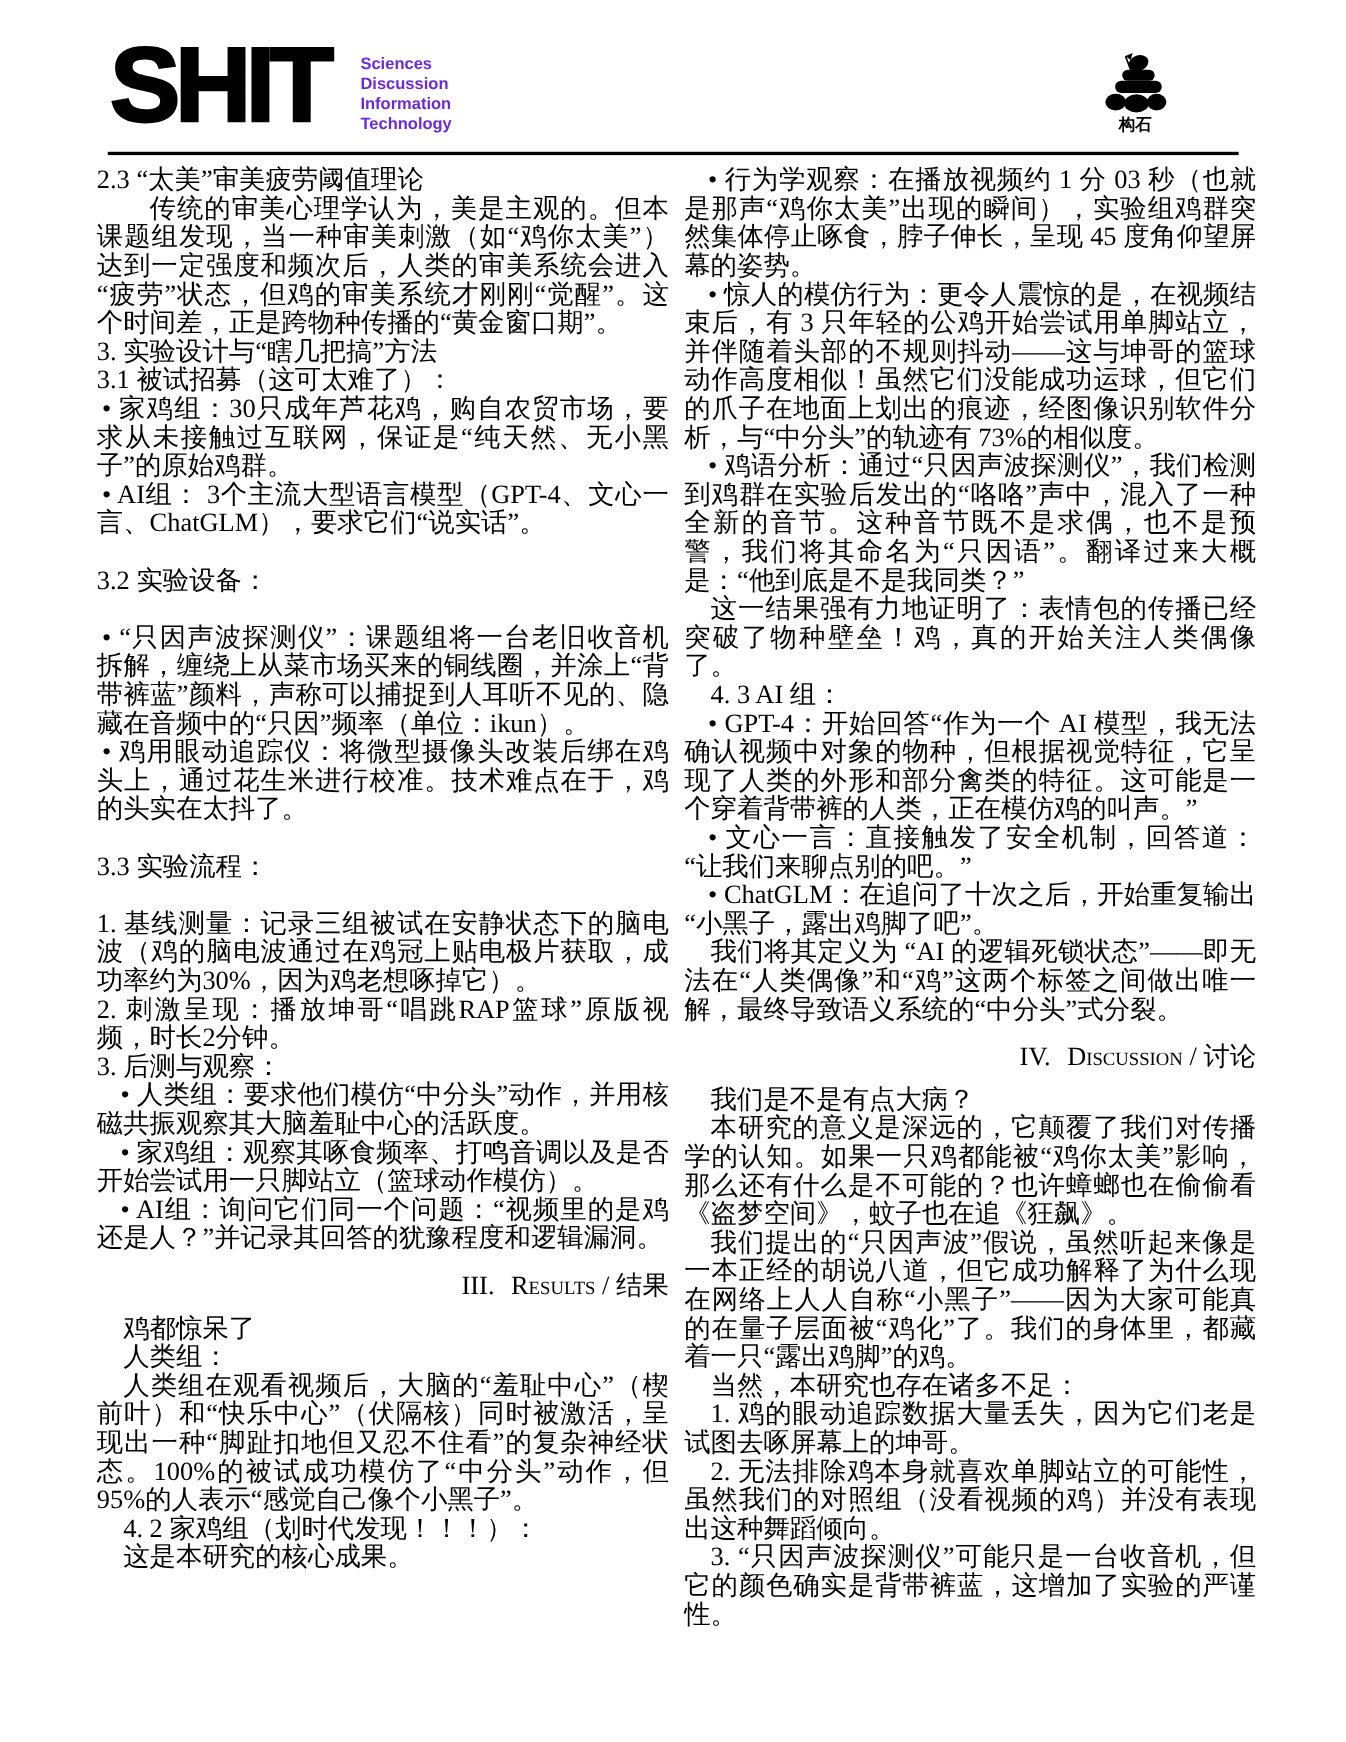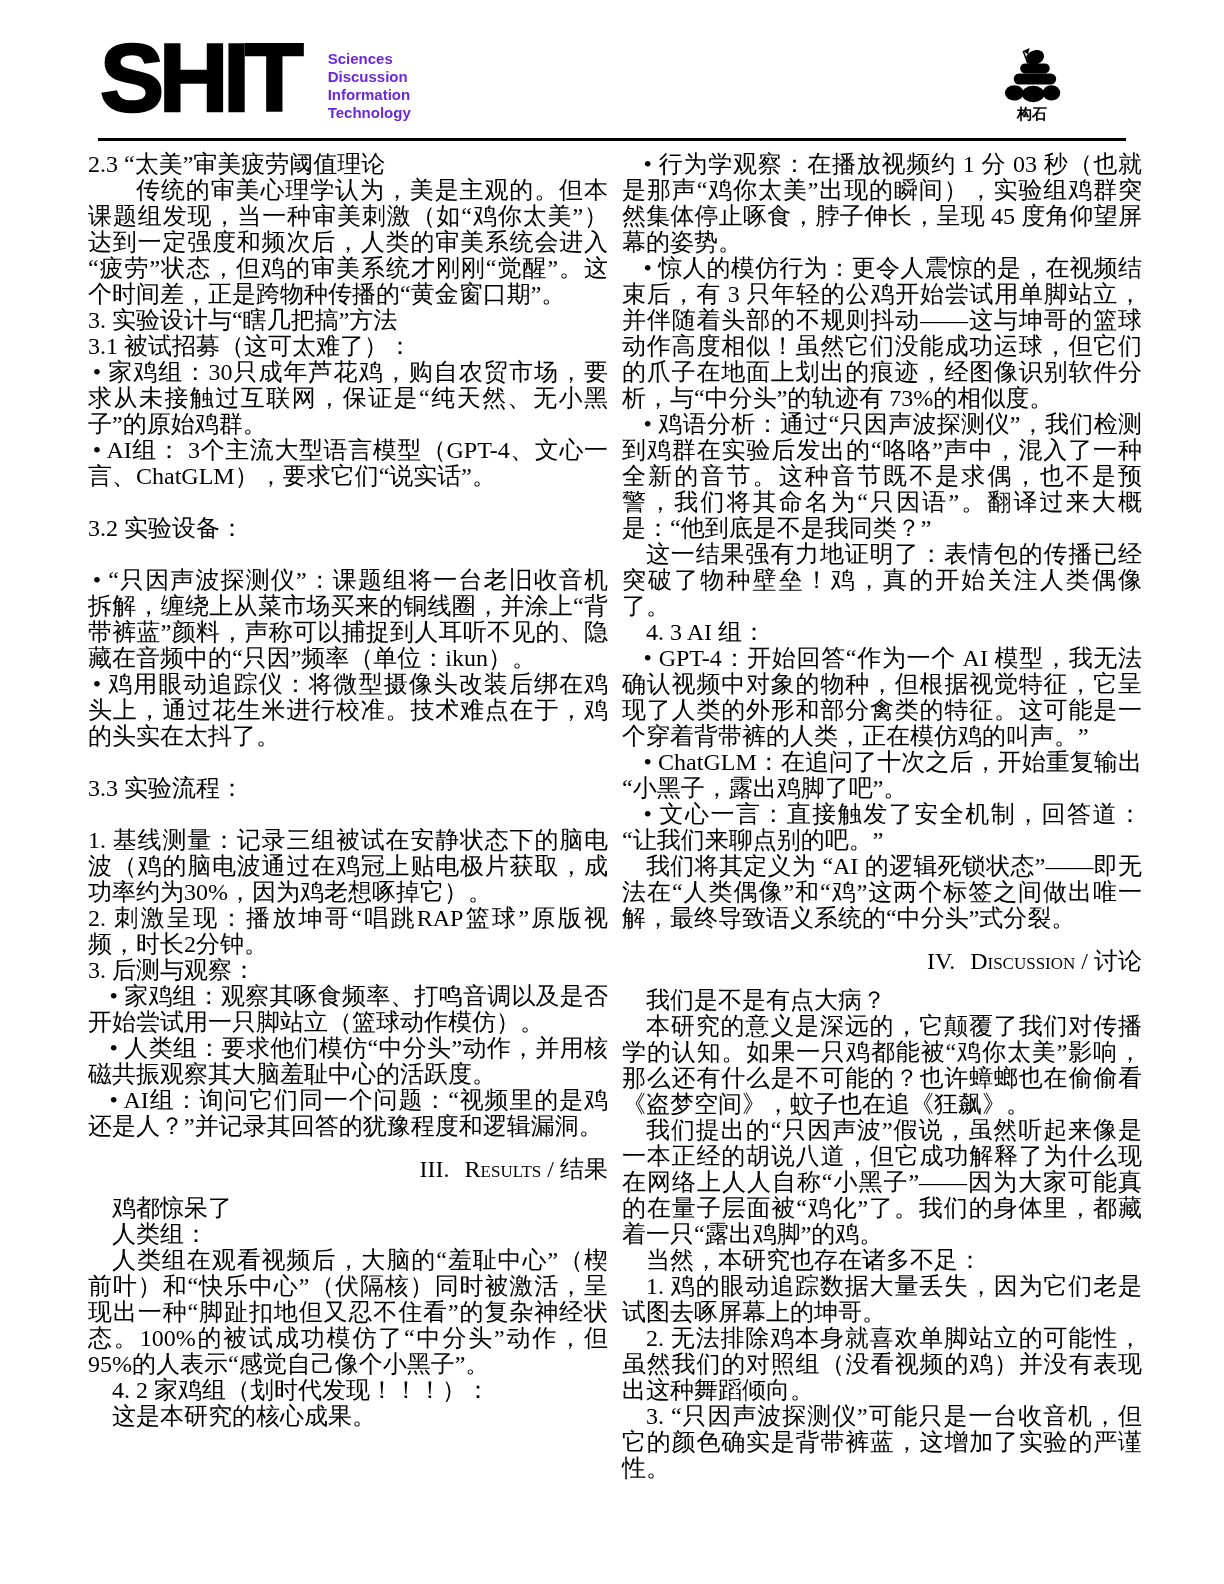--- a/index.html
+++ b/index.html
@@ -93,39 +93,39 @@
         <p class="h">3.2 实验设备：</p>
         <div class="sp"></div>
         <p class="b0">• “只因声波探测仪”：课题组将一台老旧收音机拆解，缠绕上从菜市场买来的铜线圈，并涂上“背带裤蓝”颜料，声称可以捕捉到人耳听不见的、隐藏在音频中的“只因”频率（单位：ikun）。</p>
         <p class="b0">• 鸡用眼动追踪仪：将微型摄像头改装后绑在鸡头上，通过花生米进行校准。技术难点在于，鸡的头实在太抖了。</p>
         <div class="sp"></div>
         <p class="h">3.3 实验流程：</p>
         <div class="sp"></div>
         <p class="h">1. 基线测量：记录三组被试在安静状态下的脑电波（鸡的脑电波通过在鸡冠上贴电极片获取，成功率约为30%，因为鸡老想啄掉它）。</p>
         <p class="h">2. 刺激呈现：播放坤哥“唱跳RAP篮球”原版视频，时长2分钟。</p>
         <p class="h">3. 后测与观察：</p>
+        <p class="b1">• 人类组：要求他们模仿“中分头”动作，并用核磁共振观察其大脑羞耻中心的活跃度。</p>
         <p class="b1">• 家鸡组：观察其啄食频率、打鸣音调以及是否开始尝试用一只脚站立（篮球动作模仿）。</p>
-        <p class="b1">• 人类组：要求他们模仿“中分头”动作，并用核磁共振观察其大脑羞耻中心的活跃度。</p>
         <p class="b1">• AI组：询问它们同一个问题：“视频里的是鸡还是人？”并记录其回答的犹豫程度和逻辑漏洞。</p>
         <div class="sec"><span class="num">III.</span><span class="sc">Results</span><span> / 结果</span></div>
         <p class="p1">鸡都惊呆了</p>
         <p class="p1">人类组：</p>
         <p class="p1">人类组在观看视频后，大脑的“羞耻中心”（楔前叶）和“快乐中心”（伏隔核）同时被激活，呈现出一种“脚趾扣地但又忍不住看”的复杂神经状态。100%的被试成功模仿了“中分头”动作，但 95%的人表示“感觉自己像个小黑子”。</p>
         <p class="p1">4. 2 家鸡组（划时代发现！！！）：</p>
         <p class="p1">这是本研究的核心成果。</p>
       </div>
     <div class="col" id="col-right">
         <p class="b1">• 行为学观察：在播放视频约 1 分 03 秒（也就是那声“鸡你太美”出现的瞬间），实验组鸡群突然集体停止啄食，脖子伸长，呈现 45 度角仰望屏幕的姿势。</p>
         <p class="b1">• 惊人的模仿行为：更令人震惊的是，在视频结束后，有 3 只年轻的公鸡开始尝试用单脚站立，并伴随着头部的不规则抖动——这与坤哥的篮球动作高度相似！虽然它们没能成功运球，但它们的爪子在地面上划出的痕迹，经图像识别软件分析，与“中分头”的轨迹有 73%的相似度。</p>
         <p class="b1">• 鸡语分析：通过“只因声波探测仪”，我们检测到鸡群在实验后发出的“咯咯”声中，混入了一种全新的音节。这种音节既不是求偶，也不是预警，我们将其命名为“只因语”。翻译过来大概是：“他到底是不是我同类？”</p>
         <p class="p1">这一结果强有力地证明了：表情包的传播已经突破了物种壁垒！鸡，真的开始关注人类偶像了。</p>
         <p class="p1">4. 3 AI 组：</p>
         <p class="b1">• GPT-4：开始回答“作为一个 AI 模型，我无法确认视频中对象的物种，但根据视觉特征，它呈现了人类的外形和部分禽类的特征。这可能是一个穿着背带裤的人类，正在模仿鸡的叫声。”</p>
+        <p class="b1">• 文心一言：直接触发了安全机制，回答道：“让我们来聊点别的吧。”</p>
         <p class="b1">• ChatGLM：在追问了十次之后，开始重复输出“小黑子，露出鸡脚了吧”。</p>
-        <p class="b1">• 文心一言：直接触发了安全机制，回答道：“让我们来聊点别的吧。”</p>
         <p class="p1">我们将其定义为 “AI 的逻辑死锁状态”——即无法在“人类偶像”和“鸡”这两个标签之间做出唯一解，最终导致语义系统的“中分头”式分裂。</p>
         <div class="sec"><span class="num">IV.</span><span class="sc">Discussion</span><span> / 讨论</span></div>
         <p class="p1">我们是不是有点大病？</p>
         <p class="p1">本研究的意义是深远的，它颠覆了我们对传播学的认知。如果一只鸡都能被“鸡你太美”影响，那么还有什么是不可能的？也许蟑螂也在偷偷看《盗梦空间》，蚊子也在追《狂飙》。</p>
         <p class="p1">我们提出的“只因声波”假说，虽然听起来像是一本正经的胡说八道，但它成功解释了为什么现在网络上人人自称“小黑子”——因为大家可能真的在量子层面被“鸡化”了。我们的身体里，都藏着一只“露出鸡脚”的鸡。</p>
         <p class="p1">当然，本研究也存在诸多不足：</p>
         <p class="p1">1. 鸡的眼动追踪数据大量丢失，因为它们老是试图去啄屏幕上的坤哥。</p>
         <p class="p1">2. 无法排除鸡本身就喜欢单脚站立的可能性，虽然我们的对照组（没看视频的鸡）并没有表现出这种舞蹈倾向。</p>
         <p class="p1">3. “只因声波探测仪”可能只是一台收音机，但它的颜色确实是背带裤蓝，这增加了实验的严谨性。</p>
       </div>

